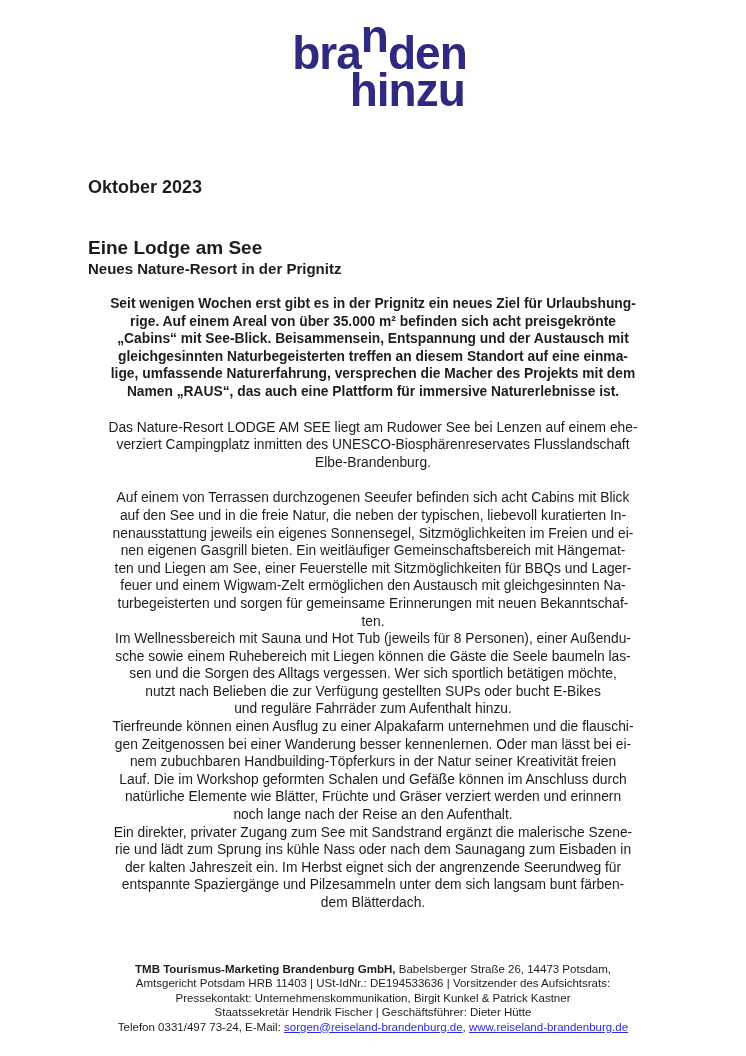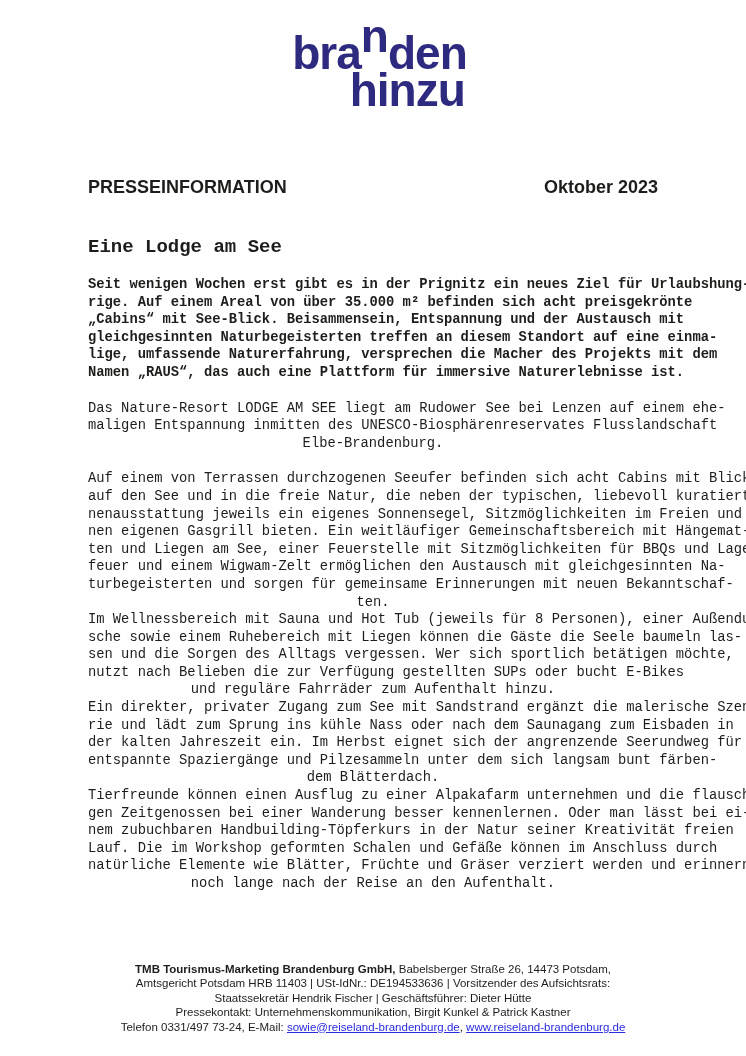--- a/index.html
+++ b/index.html
@@ -32,21 +32,21 @@
   .press-header {
     margin: 64px 88px 0 88px;
     display: flex;
     justify-content: space-between;
     align-items: baseline;
     font-weight: 700;
     font-size: 18px;
     line-height: 21px;
   }
   
-  .article { margin: 0 88px; font-family: Liberation Mono, monospace; }
+  .article { margin: 0 88px; }
   .article-title {
     margin: 38px 0 0 0;
     font-size: 19px;
     line-height: 23px;
     font-weight: 700;
   }
   .article-subtitle {
     margin: 1px 0 0 0;
     font-size: 15px;
     line-height: 18px;
@@ -85,67 +85,67 @@
 <div class="page">
 
   <div class="logo-wrap">
     <div class="logo">
       <div class="logo-line1"><span>bra</span><span class="logo-raised">n</span><span>den</span></div>
       <div class="logo-line2">hinzu</div>
     </div>
   </div>
 
   <div class="press-header">
-    <span>PRESSEINFORMATION</span>
     <span>Oktober 2023</span>
   </div>
 
   <div class="article">
     <h1 class="article-title">Eine Lodge am See</h1>
+    <h2 class="article-subtitle">Neues Nature-Resort in der Prignitz</h2>
 
     <p class="para lead">Seit wenigen Wochen erst gibt es in der Prignitz ein neues Ziel für Urlaubshung-
 rige. Auf einem Areal von über 35.000 m² befinden sich acht preisgekrönte
 „Cabins“ mit See-Blick. Beisammensein, Entspannung und der Austausch mit
 gleichgesinnten Naturbegeisterten treffen an diesem Standort auf eine einma-
 lige, umfassende Naturerfahrung, versprechen die Macher des Projekts mit dem
 Namen „RAUS“, das auch eine Plattform für immersive Naturerlebnisse ist.</p>
 
     <p class="para spaced">Das Nature-Resort LODGE AM SEE liegt am Rudower See bei Lenzen auf einem ehe-
-maligen Entspannung inmitten des UNESCO-Biosphärenreservates Flusslandschaft
+verziert Campingplatz inmitten des UNESCO-Biosphärenreservates Flusslandschaft
 Elbe-Brandenburg.</p>
 
     <div class="body-block">
       <p class="para">Auf einem von Terrassen durchzogenen Seeufer befinden sich acht Cabins mit Blick
 auf den See und in die freie Natur, die neben der typischen, liebevoll kuratierten In-
 nenausstattung jeweils ein eigenes Sonnensegel, Sitzmöglichkeiten im Freien und ei-
 nen eigenen Gasgrill bieten. Ein weitläufiger Gemeinschaftsbereich mit Hängemat-
 ten und Liegen am See, einer Feuerstelle mit Sitzmöglichkeiten für BBQs und Lager-
 feuer und einem Wigwam-Zelt ermöglichen den Austausch mit gleichgesinnten Na-
 turbegeisterten und sorgen für gemeinsame Erinnerungen mit neuen Bekanntschaf-
 ten.</p>
       <p class="para">Im Wellnessbereich mit Sauna und Hot Tub (jeweils für 8 Personen), einer Außendu-
 sche sowie einem Ruhebereich mit Liegen können die Gäste die Seele baumeln las-
 sen und die Sorgen des Alltags vergessen. Wer sich sportlich betätigen möchte,
 nutzt nach Belieben die zur Verfügung gestellten SUPs oder bucht E-Bikes
 und reguläre Fahrräder zum Aufenthalt hinzu.</p>
-      <p class="para">Ein direkter, privater Zugang zum See mit Sandstrand ergänzt die malerische Szene-
-rie und lädt zum Sprung ins kühle Nass oder nach dem Saunagang zum Eisbaden in
-der kalten Jahreszeit ein. Im Herbst eignet sich der angrenzende Seerundweg für
-entspannte Spaziergänge und Pilzesammeln unter dem sich langsam bunt färben-
-dem Blätterdach.</p>
       <p class="para">Tierfreunde können einen Ausflug zu einer Alpakafarm unternehmen und die flauschi-
 gen Zeitgenossen bei einer Wanderung besser kennenlernen. Oder man lässt bei ei-
 nem zubuchbaren Handbuilding-Töpferkurs in der Natur seiner Kreativität freien
 Lauf. Die im Workshop geformten Schalen und Gefäße können im Anschluss durch
 natürliche Elemente wie Blätter, Früchte und Gräser verziert werden und erinnern
 noch lange nach der Reise an den Aufenthalt.</p>
+      <p class="para">Ein direkter, privater Zugang zum See mit Sandstrand ergänzt die malerische Szene-
+rie und lädt zum Sprung ins kühle Nass oder nach dem Saunagang zum Eisbaden in
+der kalten Jahreszeit ein. Im Herbst eignet sich der angrenzende Seerundweg für
+entspannte Spaziergänge und Pilzesammeln unter dem sich langsam bunt färben-
+dem Blätterdach.</p>
     </div>
   </div>
 
   <div class="footer">
     <div><span class="bold">TMB Tourismus-Marketing Brandenburg GmbH,</span><span> Babelsberger Straße 26, 14473 Potsdam,</span></div>
     <div>Amtsgericht Potsdam HRB 11403 | USt-IdNr.: DE194533636 | Vorsitzender des Aufsichtsrats:</div>
+    <div>Pressekontakt: Unternehmenskommunikation, Birgit Kunkel &amp; Patrick Kastner</div>
     <div>Staatssekretär Hendrik Fischer | Geschäftsführer: Dieter Hütte</div>
-    <div>Pressekontakt: Unternehmenskommunikation, Birgit Kunkel &amp; Patrick Kastner</div>
-    <div><span>Telefon 0331/497 73-24, E-Mail: </span><a>sowie@reiseland-brandenburg.de</a><span>, </span><a>www.reiseland-brandenburg.de</a></div>
+    <div><span>Telefon 0331/497 73-24, E-Mail: </span><a>sorgen@reiseland-brandenburg.de</a><span>, </span><a>www.reiseland-brandenburg.de</a></div>
   </div>
 
 </div>
 
 </body></html>

